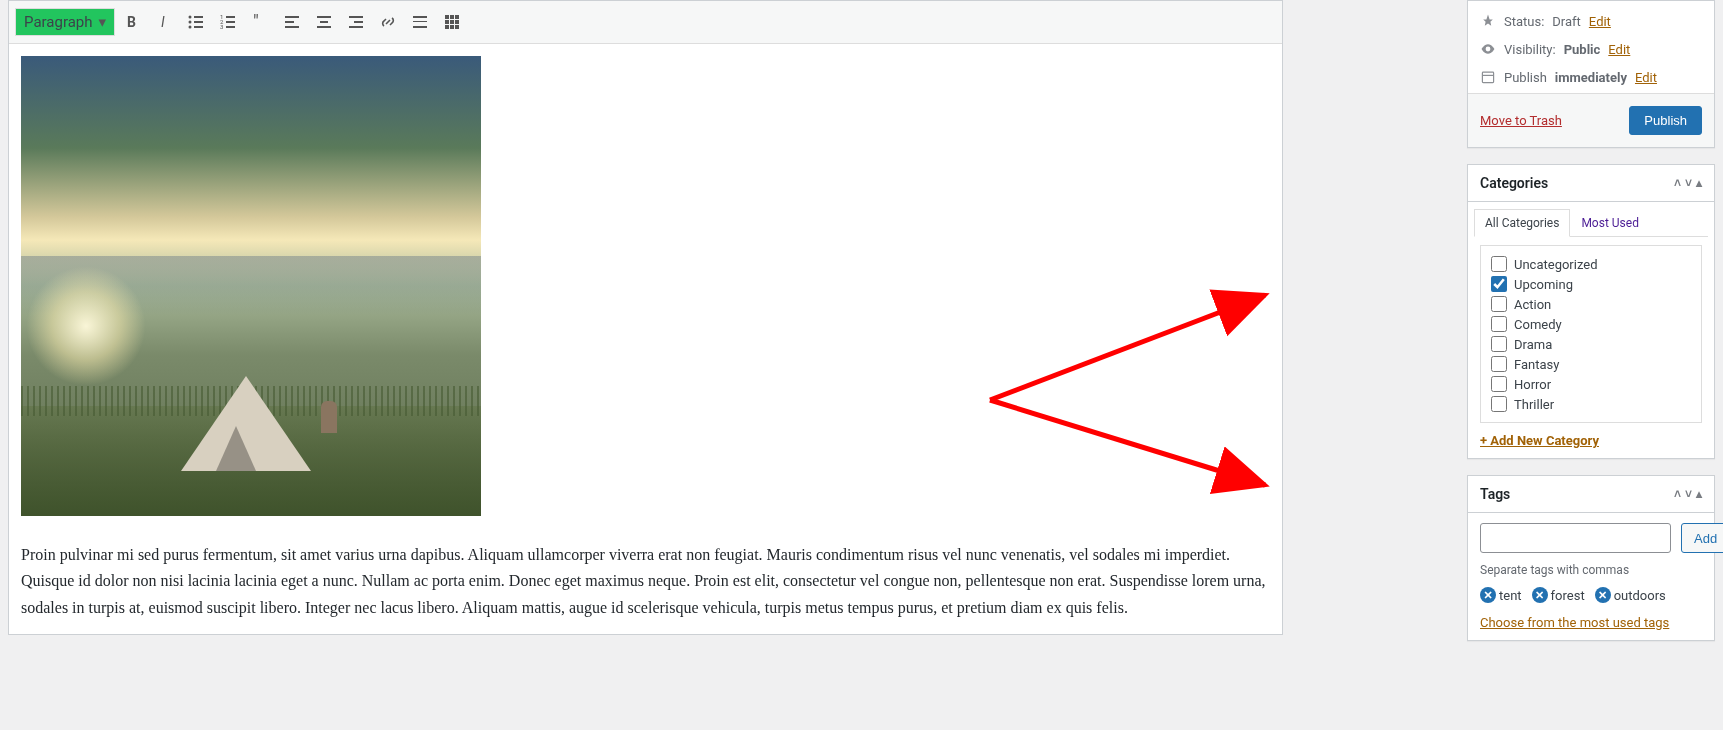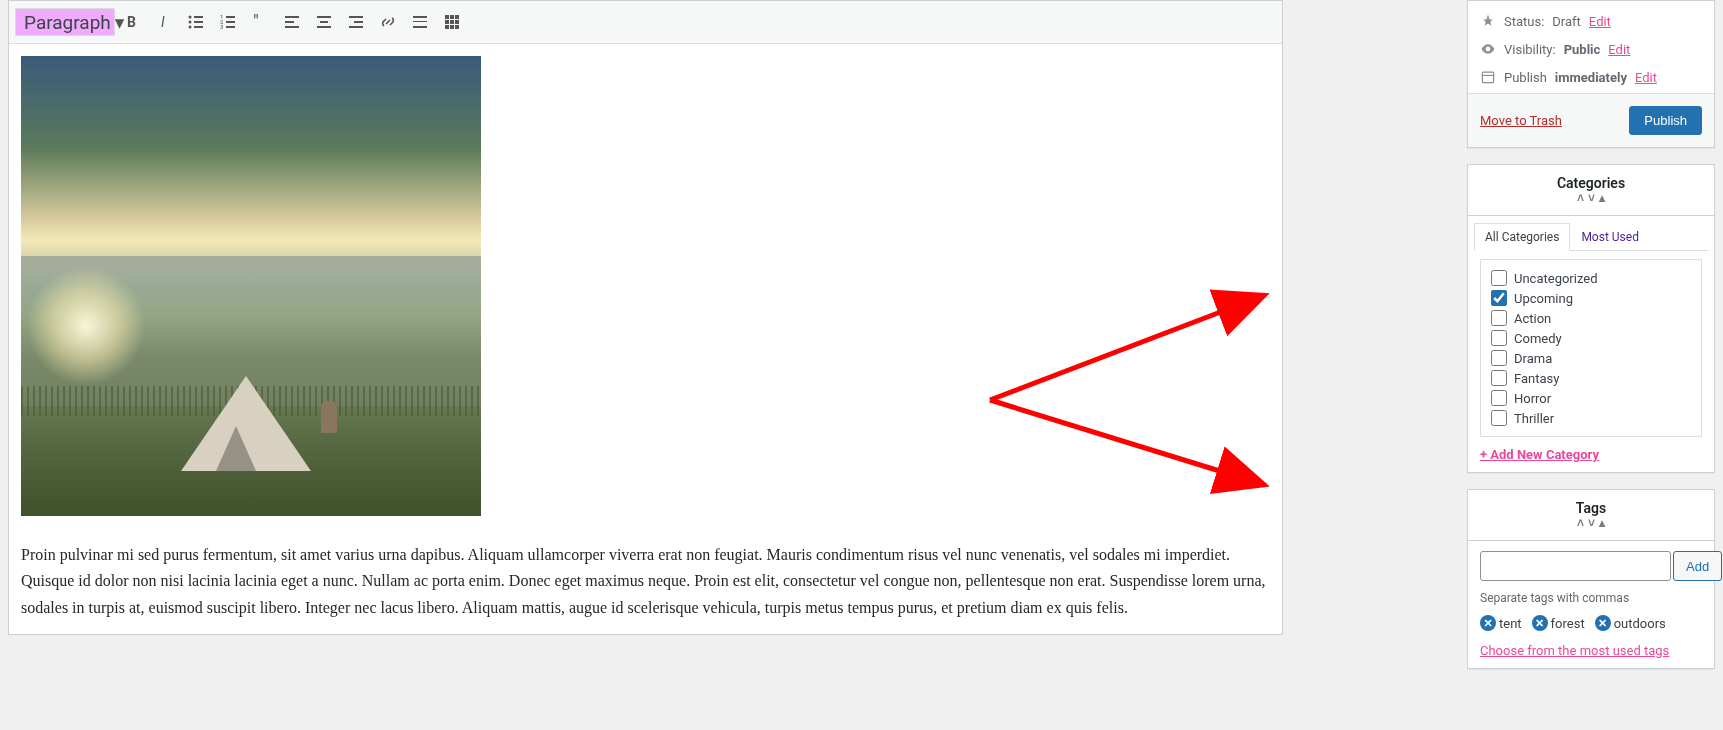--- a/index.html
+++ b/index.html
@@ -1,70 +1,70 @@
 <!DOCTYPE html>
 <html><head>
 <meta charset="utf-8">
 <style>
 * { box-sizing: border-box; margin: 0; padding: 0; }
 body { font-family: -apple-system, BlinkMacSystemFont, "Segoe UI", Roboto, sans-serif; font-size: 13px; color: #3c434a; background: #f0f0f1; width: 1723px; height: 730px; overflow: hidden; position: relative; }
-a { color: #ec4899; text-decoration: underline; cursor: pointer; }
+a { color: #a16207; text-decoration: underline; cursor: pointer; }
 
 .main-area { position: absolute; left: 8px; top: 0; width: 1275px; height: 730px; }
 .top-buttons { display: flex; gap: 6px; padding: 0 0 10px 0; }
 .media-btn { border: 1px solid #2271b1; background: #f6f7f7; color: #2271b1; padding: 4px 10px; border-radius: 3px; cursor: pointer; font-size: 13px; display: inline-flex; align-items: center; gap: 5px; }
 .media-btn svg { width: 16px; height: 16px; }
 
 .editor-wrap { border: 1px solid #ccd0d4; background: #fff; position: relative; }
 .editor-tabs { position: absolute; right: -1px; top: -31px; display: flex; }
 .editor-tab { border: 1px solid #ccd0d4; border-bottom: none; background: #f0f0f1; color: #0f172a; padding: 6px 14px; cursor: pointer; font-size: 13px; }
 .editor-tab.active { background: #f6f7f7; color: #1d2327; border-bottom: 1px solid #f6f7f7; margin-bottom: -1px; position: relative; z-index: 2; }
 .editor-tab:first-child { border-top-left-radius: 3px; }
 .editor-tab:last-child { border-top-right-radius: 3px; }
 
 .toolbar-row { background: #f6f7f7; border-bottom: 1px solid #ddd; padding: 6px; display: flex; align-items: center; gap: 2px; }
-.format-select { border: 1px solid #ddd; background: #f0abfc; padding: 4px 8px; font-size: 19px; width: 100px; height: 28px; cursor: pointer; display: flex; align-items: center; justify-content: space-between; }
+.format-select { border: 1px solid #ddd; background: #22c55e; padding: 4px 8px; font-size: 15px; width: 100px; height: 28px; cursor: pointer; display: flex; align-items: center; justify-content: space-between; }
 .format-select::after { content: "▾"; color: #555; margin-left: 4px; }
 .tb-btn { width: 30px; height: 30px; display: flex; align-items: center; justify-content: center; cursor: pointer; color: #555d66; border-radius: 2px; }
 .tb-btn svg { width: 20px; height: 20px; }
 
 .editor-content { padding: 12px 12px 20px 12px; background: #fff; height: 590px; overflow: hidden; }
 .featured-img { width: 460px; height: 460px; position: relative; background: linear-gradient(to bottom, #3a5a7a 0%, #5a7a5a 20%, #d4c89a 35%, #f5e8b8 40%, #a8b898 50%, #7a8a6a 65%, #5a6a4a 100%); display: block; overflow: hidden; }
 .sun { position: absolute; left: 5px; top: 210px; width: 120px; height: 120px; background: radial-gradient(circle, rgba(255,250,220,0.95) 0%, rgba(255,240,180,0.5) 40%, transparent 70%); border-radius: 50%; }
 .mountains { position: absolute; top: 200px; left: 0; right: 0; height: 60px; background: linear-gradient(to top, transparent, rgba(90,110,130,0.4)); }
 .tent { position: absolute; left: 160px; top: 320px; width: 0; height: 0; border-left: 65px solid transparent; border-right: 65px solid transparent; border-bottom: 95px solid #d8d0c0; }
 .tent::after { content:""; position:absolute; left:-30px; top:50px; width:0; height:0; border-left:20px solid transparent; border-right:20px solid transparent; border-bottom:45px solid rgba(0,0,0,0.3); }
 .person { position:absolute; left:300px; top:345px; width:16px; height:32px; background:#8a7560; border-radius:6px 6px 0 0; }
 .grass { position:absolute; bottom:0; left:0; right:0; height:110px; background: linear-gradient(to bottom, rgba(90,110,60,0.4), rgba(60,80,40,0.9)); }
 .grass::before { content:""; position:absolute; top:-20px; left:0; right:0; height:30px; background: repeating-linear-gradient(90deg, rgba(70,90,50,0.6) 0, rgba(70,90,50,0.6) 2px, transparent 2px, transparent 6px); }
 
 .body-text { margin-top: 26px; font-size: 16px; line-height: 1.65; color: #23282d; font-family: Georgia, serif; }
 
 .sidebar { position: absolute; right: 8px; top: 0; width: 248px; display: flex; flex-direction: column; gap: 16px; }
 .box { border: 1px solid #ccd0d4; background: #fff; box-shadow: 0 1px 1px rgba(0,0,0,.04); }
-.box-head { border-bottom: 1px solid #ccd0d4; padding: 10px 12px; font-size: 14px; font-weight: 600; color: #1d2327; display: flex; align-items: center; justify-content: space-between; flex-direction: column; }
+.box-head { border-bottom: 1px solid #ccd0d4; padding: 10px 12px; font-size: 14px; font-weight: 600; color: #1d2327; display: flex; align-items: center; justify-content: space-between; }
 .box-head-controls { display:flex; gap:4px; align-items:center; }
 .box-head-controls span { cursor:pointer; color:#787c82; font-size:12px; }
 .box-body { padding: 10px 12px; font-size: 13px; }
 .publish-row { display: flex; align-items: center; gap: 8px; padding: 6px 0; color: #646970; }
 .publish-row svg { width: 16px; height: 16px; flex-shrink: 0; fill: #8c8f94; }
 .publish-actions { display: flex; justify-content: space-between; align-items: center; padding: 12px; border-top: 1px solid #ddd; background: #f6f7f7; }
 .trash-link { color: #b32d2e; }
 .primary-btn { background: #2271b1; border: 1px solid #2271b1; color: #fff; padding: 6px 14px; border-radius: 3px; cursor: pointer; font-size: 13px; }
 
 .cat-tabs { display: flex; border-bottom: 1px solid #ddd; margin: -4px -6px 8px -6px; }
 .cat-tab { padding: 6px 10px; font-size: 12px; cursor: pointer; border: 1px solid transparent; border-bottom:none; position:relative; top:1px; }
 .cat-tab.active { border-color: #ddd; background: #fff; border-bottom:1px solid #fff; }
 .cat-tab:not(.active) { color: #4c1d95; }
 .cat-list { border: 1px solid #ddd; padding: 8px 10px; max-height: 180px; overflow-y: scroll; }
 .cat-item { display: flex; align-items: center; gap: 7px; padding: 2px 0; font-size: 13px; }
 .cat-item input { width: 16px; height: 16px; accent-color: #2271b1; cursor:pointer; }
 .add-cat-link { display: inline-block; margin-top: 10px; font-size: 13px; font-weight: bold; }
 
-.tags-input-row { display: flex; gap: 2px; margin-bottom: 10px; }
+.tags-input-row { display: flex; gap: 10px; margin-bottom: 10px; }
 .tags-input-row input { flex: 1; border: 1px solid #8c8f94; padding: 4px 6px; border-radius: 3px; height: 30px; }
 .secondary-btn { border: 1px solid #2271b1; background: #f6f7f7; color: #2271b1; padding: 4px 12px; border-radius: 3px; cursor: pointer; font-size: 13px; }
 .tags-help { font-size: 12px; color: #646970; margin-bottom: 10px; }
 .tag-chips { display: flex; flex-wrap: wrap; gap: 10px; margin-bottom: 12px; }
 .tag-chip { display: inline-flex; align-items: center; gap: 3px; font-size: 13px; }
 .tag-chip .remove { width: 16px; height: 16px; border-radius: 50%; background: #2271b1; color: #fff; display: inline-flex; align-items: center; justify-content: center; font-size: 11px; font-weight: bold; cursor: pointer; }
 
 .arrow-svg { position: absolute; pointer-events: none; }
 </style>
 </head>

